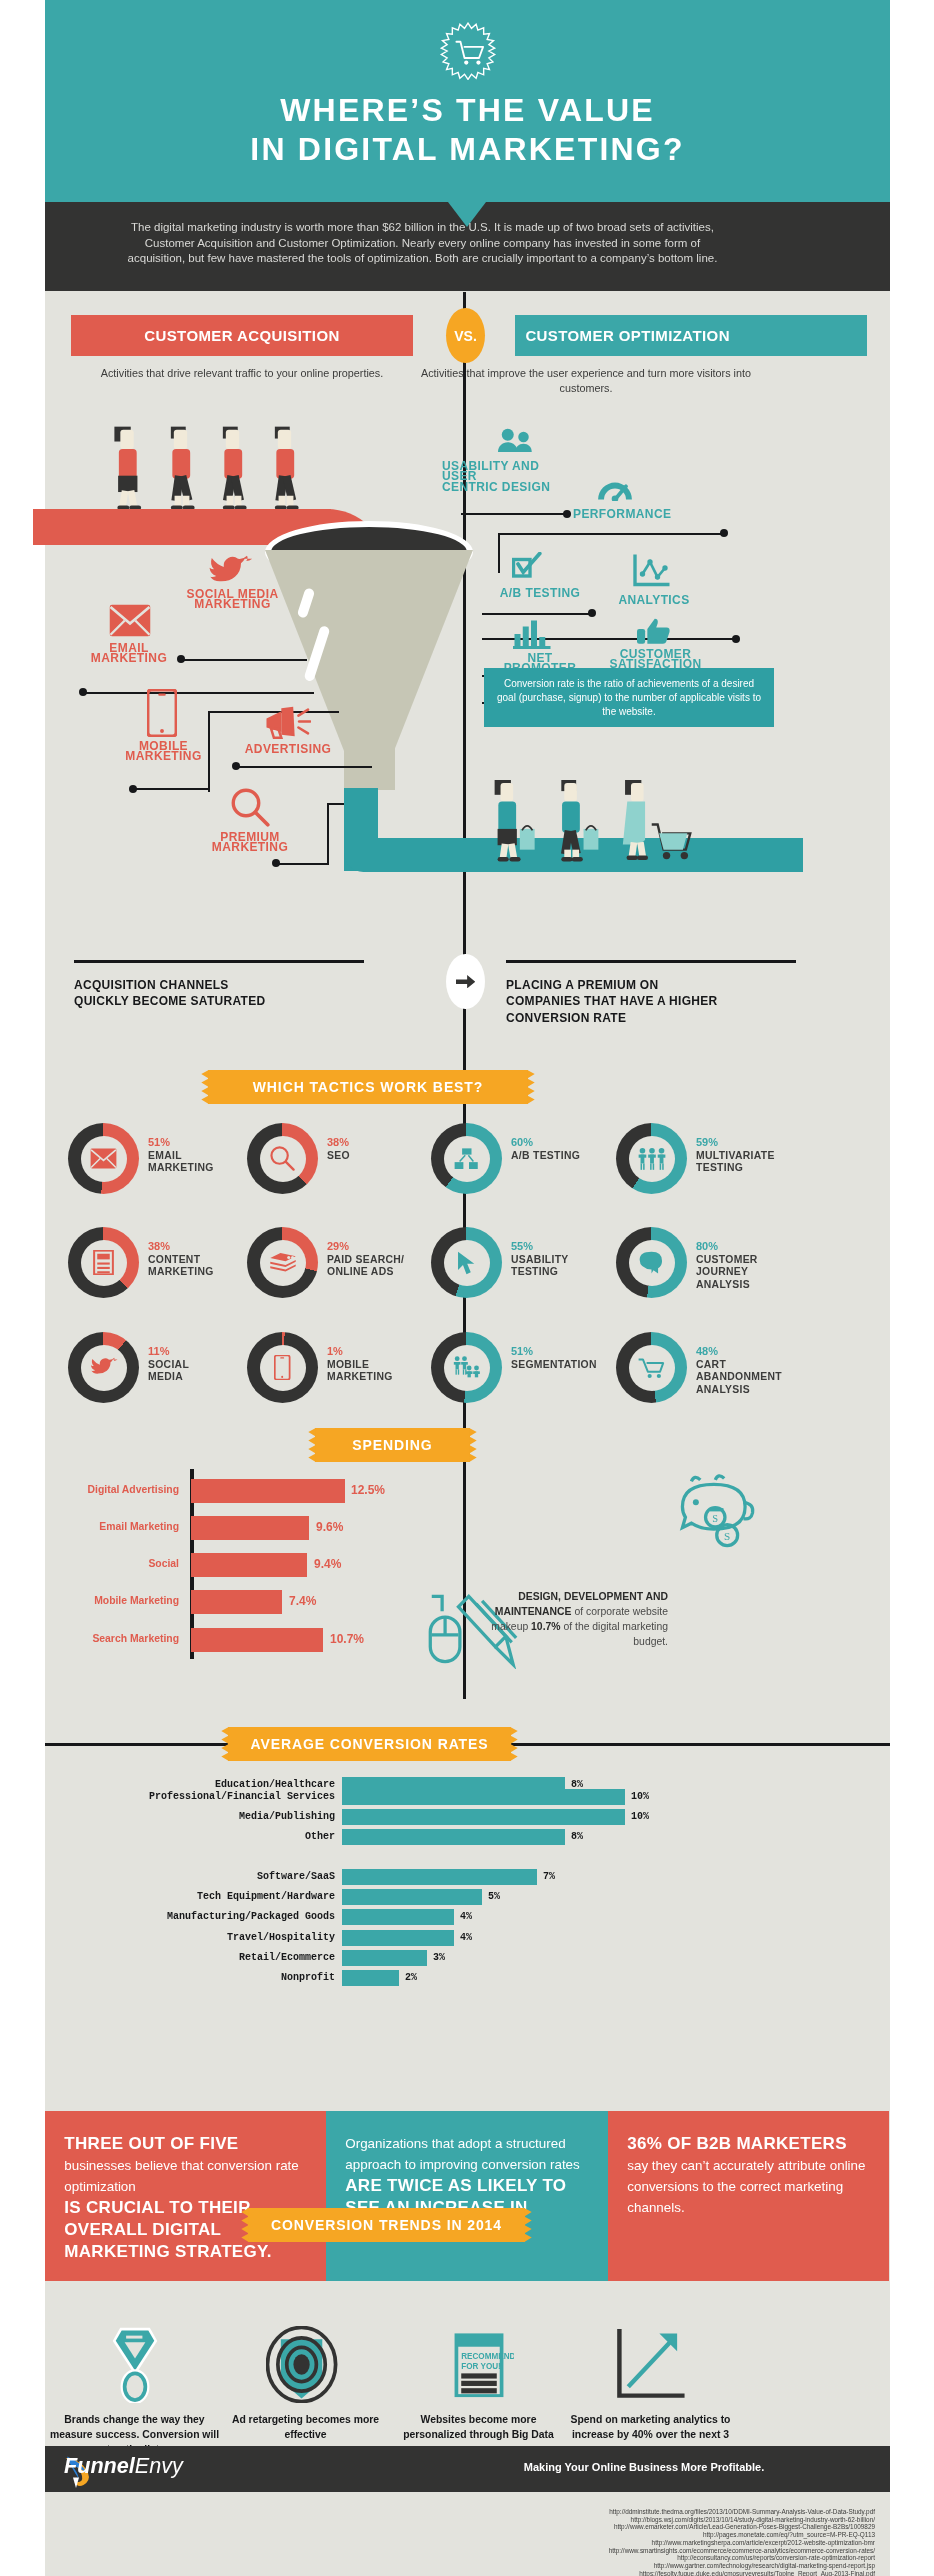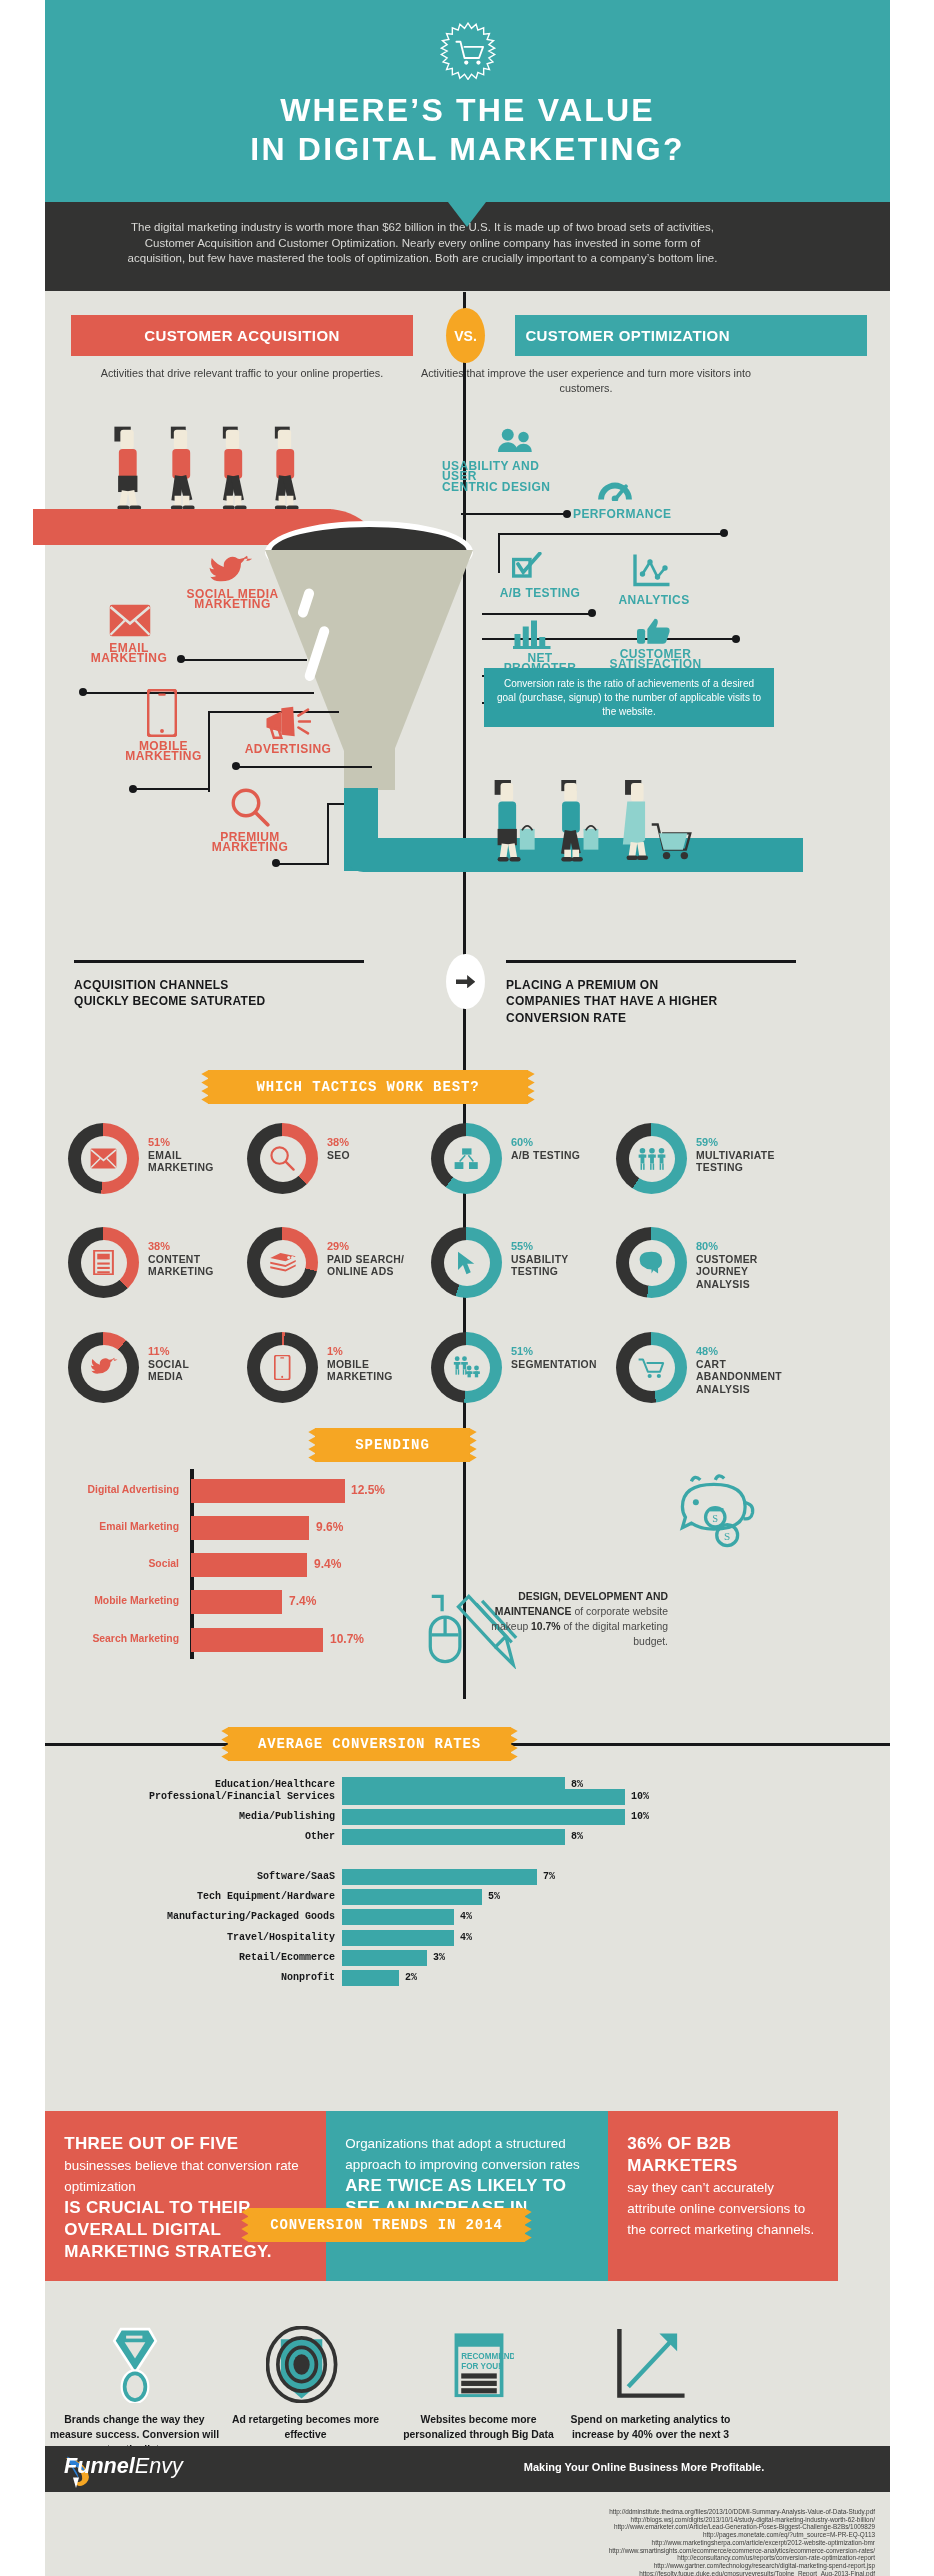--- a/index.html
+++ b/index.html
@@ -60,21 +60,21 @@
   .convbox{position:absolute;left:484px;top:668px;width:290px;background:#2f9fa3;color:#fff;
     font-size:10px;line-height:13.8px;text-align:center;padding:9px 10.4px;box-sizing:border-box;}
 
   
   .satrule{position:absolute;height:3px;background:#17181a;}
   .sattext{position:absolute;font-weight:bold;font-size:12px;line-height:16.4px;letter-spacing:0.3px;color:#17181a;}
   .arrowbadge{position:absolute;left:446px;top:954px;width:39px;height:55px;border-radius:50%;background:#fff;
      display:flex;align-items:center;justify-content:center;}
 
   
-  .ribbon{position:absolute;height:34px;background:#f6a623;display:flex;align-items:center;justify-content:center;font-family:Liberation Mono, monospace;}
+  .ribbon{position:absolute;height:34px;background:#f6a623;display:flex;align-items:center;justify-content:center;}
   .ribbon span{color:#fff;font-weight:bold;font-size:14px;letter-spacing:0.9px;}
   .ribbon:before,.ribbon:after{content:"";position:absolute;top:0;width:7.4px;height:34px;background:#f6a623;}
   .ribbon:before{left:-6.7px;clip-path:polygon(100% 0,0 12%,100% 25%,0 37%,100% 50%,0 62%,100% 75%,0 87%,100% 100%);}
   .ribbon:after{right:-6.7px;clip-path:polygon(0 0,100% 12%,0 25%,100% 37%,0 50%,100% 62%,0 75%,100% 87%,0 100%);}
 
   
   .tactic{position:absolute;width:186px;height:88px;}
   .donut{position:absolute;left:0;top:0;width:71px;height:71px;border-radius:50%;}
   .donut .hole{position:absolute;left:12.6px;top:12.6px;width:46px;height:46px;border-radius:50%;background:#e3e3dd;
     display:flex;align-items:center;justify-content:center;}
@@ -97,21 +97,21 @@
   
   .crRow{position:absolute;height:16.4px;font-family:Liberation Mono, monospace;}
   .crLabel{position:absolute;right:0;top:2.2px;font-size:10px;font-weight:bold;color:#17181a;white-space:nowrap;}
   .crBar{position:absolute;height:16.4px;background:#3ba7a8;}
   .crVal{position:absolute;top:2.2px;font-size:10px;font-weight:bold;color:#17181a;}
 
   
   .panel{position:absolute;top:2111px;height:170px;padding:22px 19.3px 0 19.3px;box-sizing:border-box;color:#fff;}
   #p1{left:45px;width:281px;background:#e05c4e;}
   #p2{left:326px;width:283px;background:#3ba7a8;}
-  #p3{left:608px;width:230px;background:#e05c4e;}
+  #p3{left:608px;width:281px;background:#e05c4e;}
   .panel .big{font-weight:bold;font-size:17px;line-height:22px;letter-spacing:0.3px;}
   .panel .sm{font-size:13.4px;line-height:21px;}
 
   
   .trend{position:absolute;top:2321px;width:171px;text-align:center;}
   .trend .cap{font-size:10.4px;line-height:15px;color:#17181a;font-weight:bold;margin-top:9px;}
   .trendIcoWrap{height:82px;display:flex;align-items:flex-end;justify-content:center;}
 
   
   .footer{position:absolute;left:45px;top:2446px;width:845px;height:46px;background:#333332;}

